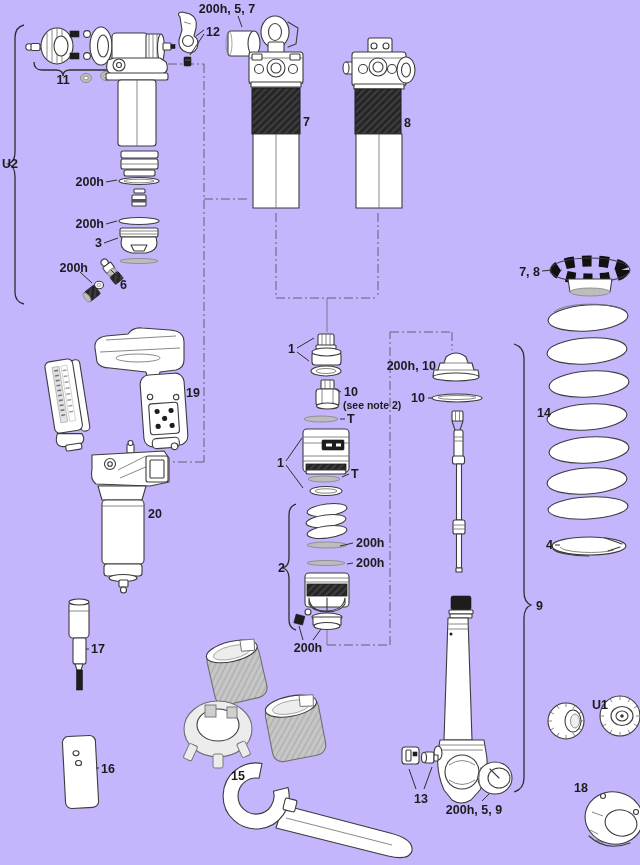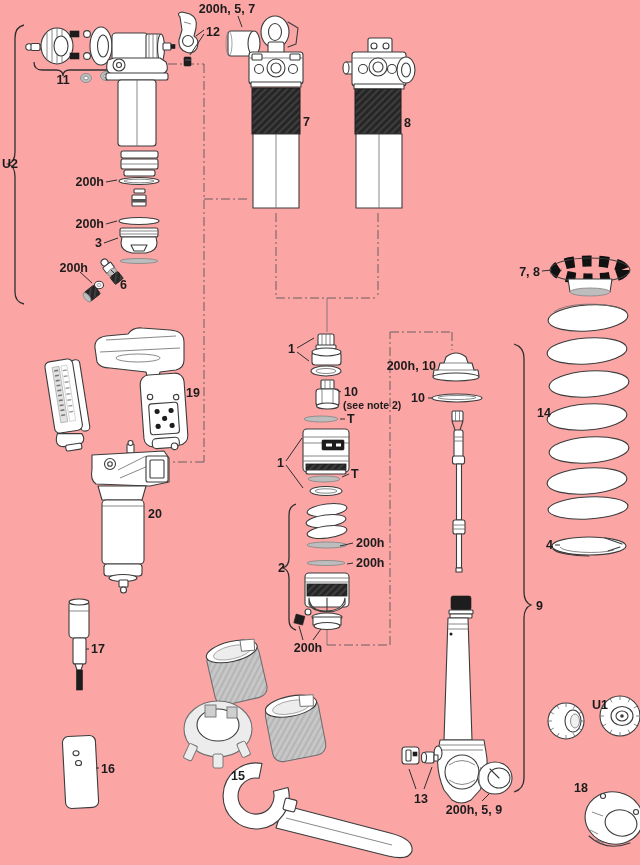--- a/index.html
+++ b/index.html
@@ -1,16 +1,16 @@
 <!DOCTYPE html>
 <html><head>
 <meta charset="utf-8">
 <style>
   html,body{margin:0;padding:0;background:#fff;}
-  #stage{width:640px;height:865px;position:relative;background:#fca5a5;overflow:hidden;}
+  #stage{width:640px;height:865px;position:relative;background:#c4b5fd;overflow:hidden;}
   svg{display:block;}
   svg text{font-family:"Liberation Sans",sans-serif;font-weight:700;fill:#1c1c1c;}
   .t12{font-size:12.5px;}
   .t11{font-size:10.5px;}
   .s{fill:none;stroke:#3c3c3c;stroke-width:1.1;stroke-linecap:round;stroke-linejoin:round;}
   .w{fill:#ffffff;stroke:#3c3c3c;stroke-width:1.1;stroke-linejoin:round;}
   .thin{fill:none;stroke:#6a6a6a;stroke-width:0.8;}
   .gray{fill:#bdbdbd;stroke:#8a8a8a;stroke-width:0.9;}
   .dk{fill:#1d1d1d;stroke:#1d1d1d;stroke-width:0.6;}
   .cl{fill:none;stroke:#5a5a5a;stroke-width:0.9;stroke-dasharray:9 3 2 3;}

